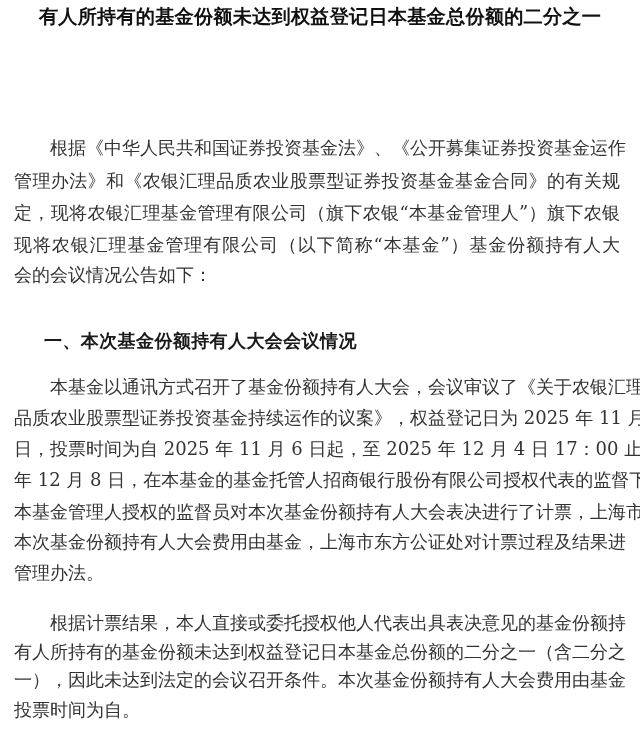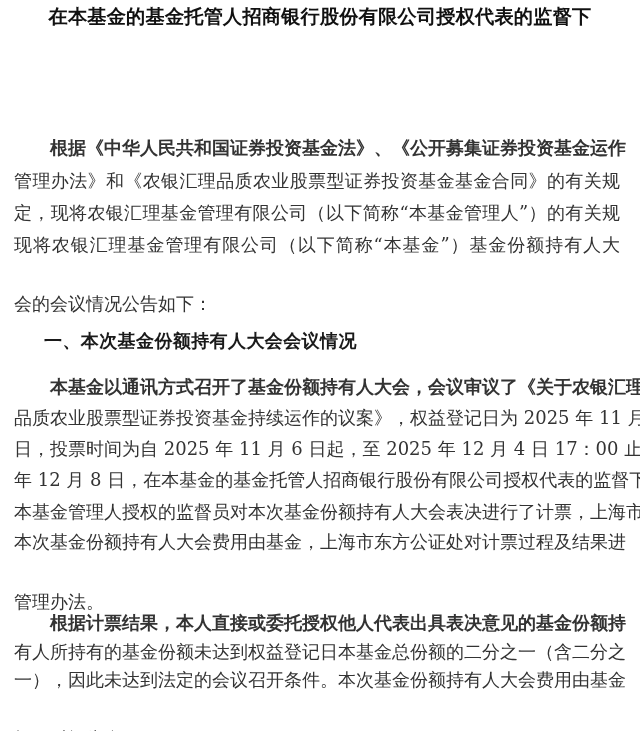--- a/index.html
+++ b/index.html
@@ -50,52 +50,52 @@
     text-align-last: justify;
   }
   .line span {
     position: absolute;
     left: 0; right: 0;
     display: block;
     text-align: justify;
     text-align-last: justify;
     line-height: 22px;
   }
-  .line.indent span { left: 36px; font-weight: bold; }
-  .line.last span { text-align-last: left; margin-top: 29px; }
+  .line.indent span { left: 36px; }
+  .line.last span { text-align-last: left; }
 
   .heading {
     position: absolute;
     left: 12px;
     top: 329px;
     font-family: "DejaVu Sans", "Liberation Sans", sans-serif;
     font-weight: bold;
     color: #1a1a1a;
     font-size: 18px;
     letter-spacing: 0.4px;
     white-space: nowrap;
     margin-left: 32px;
   }
 </style>
 </head>
 <body>
 
 <div class="doc">
 
-  <div class="title-line t1">在本基金的基金托管人招商银行股份有限公司授权代表的监督下</div>
+  <div class="title-line t1">有人所持有的基金份额未达到权益登记日本基金总份额的二分之一</div>
 
   <div class="para" style="top:137px;">
     <div class="line indent" style="top:0px;">
         <span>根据《中华人民共和国证券投资基金法》、《公开募集证券投资基金运作</span>
       </div>
     <div class="line" style="top:33px;">
         <span>管理办法》和《农银汇理品质农业股票型证券投资基金基金合同》的有关规</span>
       </div>
     <div class="line" style="top:65px;">
-        <span>定，现将农银汇理基金管理有限公司（以下简称“本基金管理人”）的有关规</span>
+        <span>定，现将农银汇理基金管理有限公司（旗下农银“本基金管理人”）旗下农银</span>
       </div>
     <div class="line" style="top:97px;">
         <span>现将农银汇理基金管理有限公司（以下简称“本基金”）基金份额持有人大</span>
       </div>
     <div class="line last" style="top:127px;">
         <span>会的会议情况公告如下：</span>
       </div>
   </div>
 
   <div class="heading">一、本次基金份额持有人大会会议情况</div>

